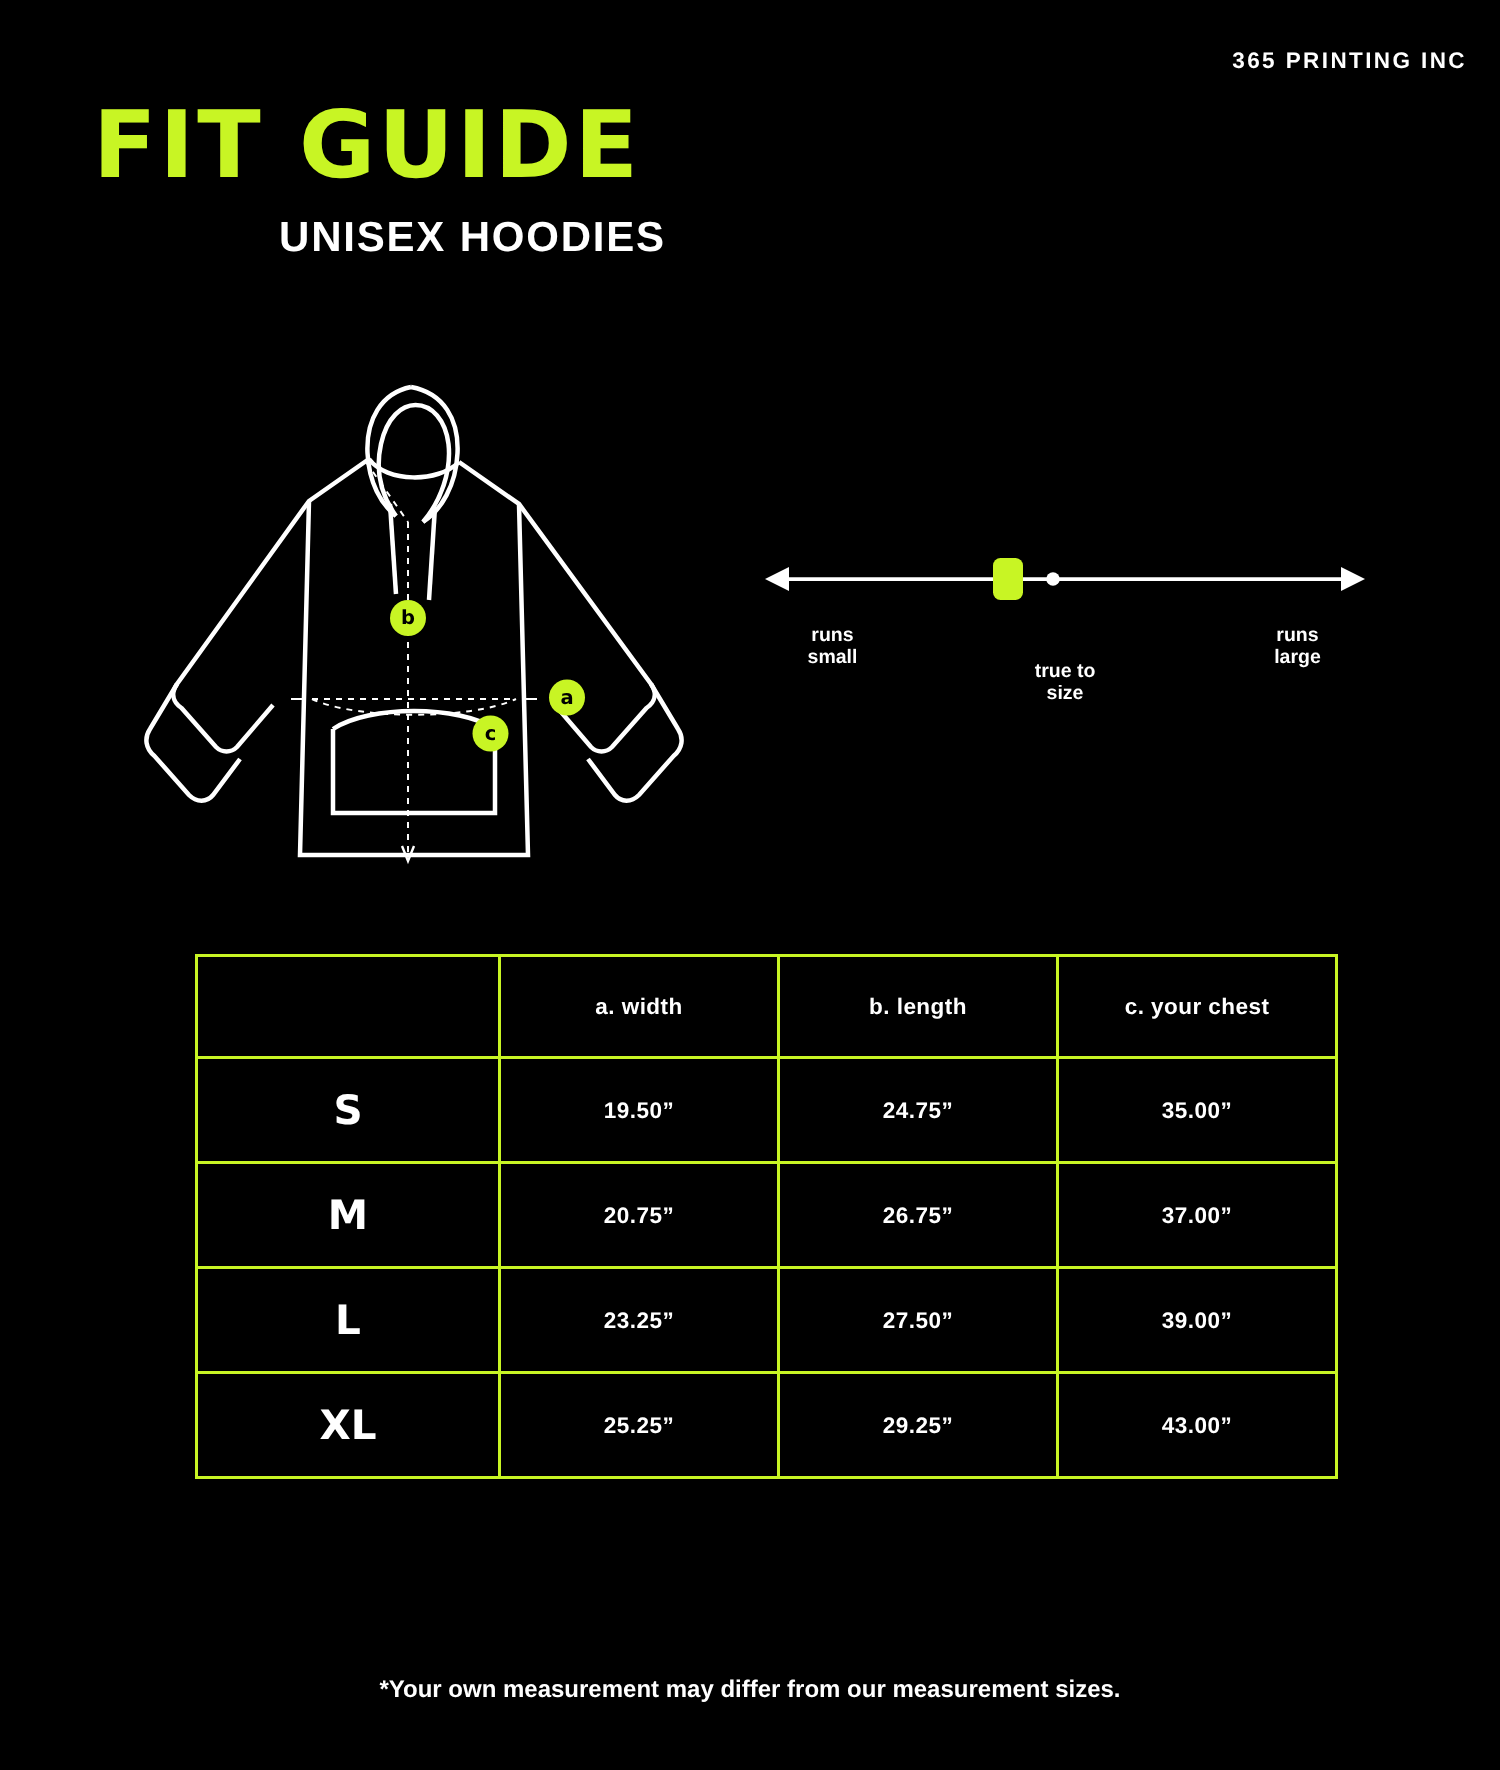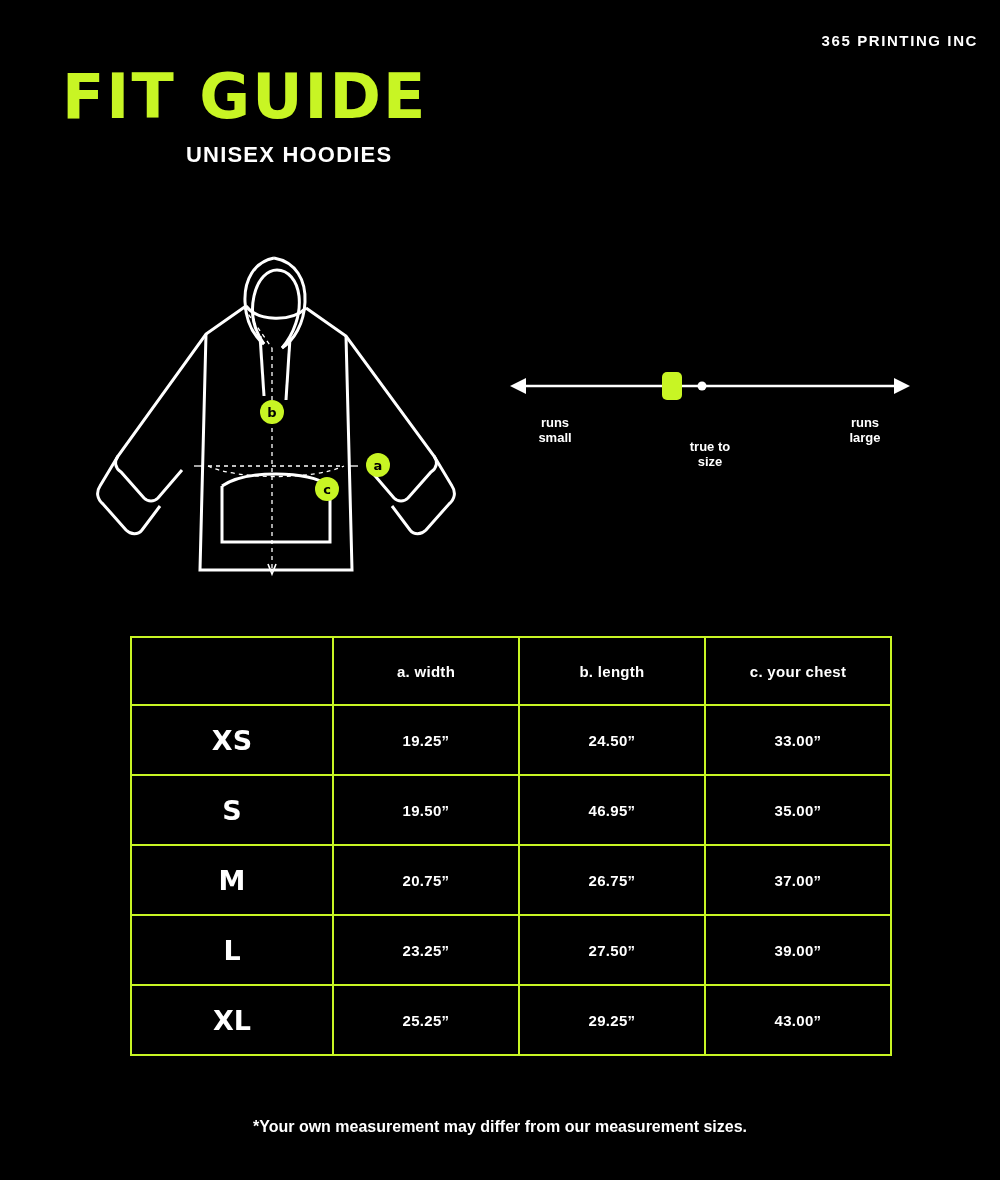--- a/index.html
+++ b/index.html
@@ -33,21 +33,21 @@
     font-weight: bold;
     letter-spacing: 2px;
     color: #c8f524;
     font-family: "DejaVu Sans", sans-serif;
     text-align: center;
   }
   .subtitle {
     position: absolute;
     top: 142px;
     left: 186px;
-    font-size: 22px;
+    font-size: 28px;
     font-weight: bold;
     letter-spacing: 1.2px;
     color: #ffffff;
   }
 
   
   .hoodie {
     position: absolute;
     left: 78px;
     top: 218px;
@@ -229,29 +229,23 @@
     <thead>
       <tr>
         <th></th>
         <th>a. width</th>
         <th>b. length</th>
         <th>c. your chest</th>
       </tr>
     </thead>
     <tbody>
       <tr>
-        <td class="size-cell">XS</td>
-        <td class="val">19.25”</td>
-        <td class="val">24.50”</td>
-        <td class="val">33.00”</td>
-      </tr>
-      <tr>
         <td class="size-cell">S</td>
         <td class="val">19.50”</td>
-        <td class="val">46.95”</td>
+        <td class="val">24.75”</td>
         <td class="val">35.00”</td>
       </tr>
       <tr>
         <td class="size-cell">M</td>
         <td class="val">20.75”</td>
         <td class="val">26.75”</td>
         <td class="val">37.00”</td>
       </tr>
       <tr>
         <td class="size-cell">L</td>

